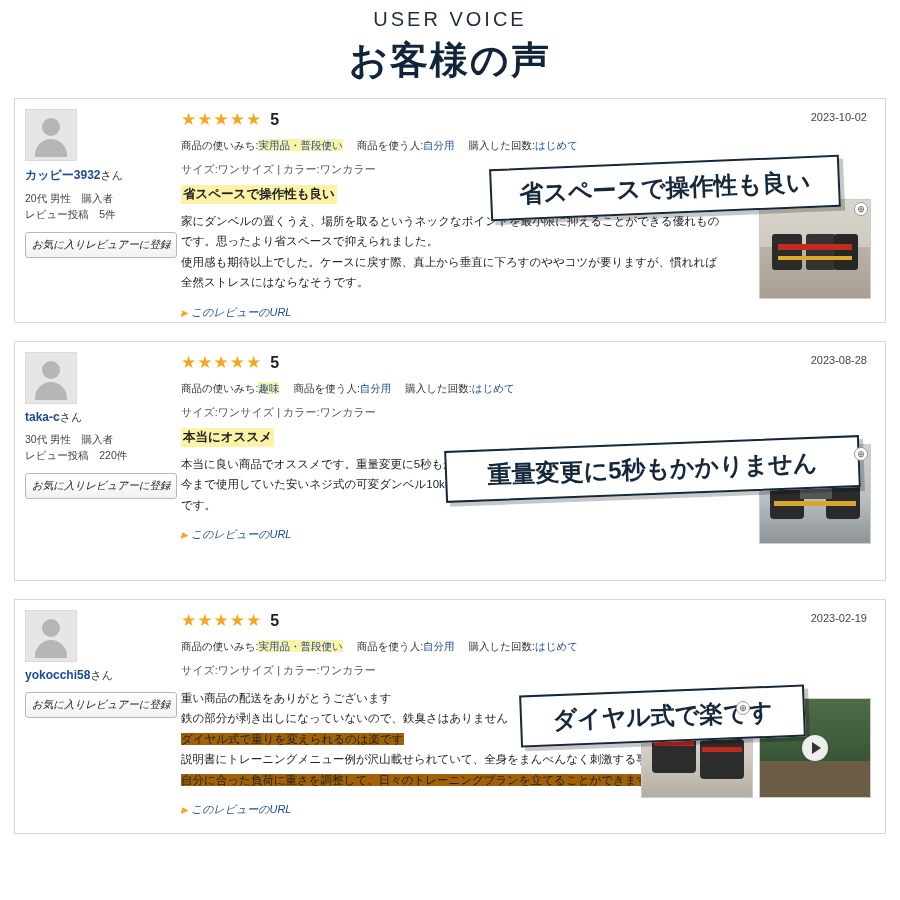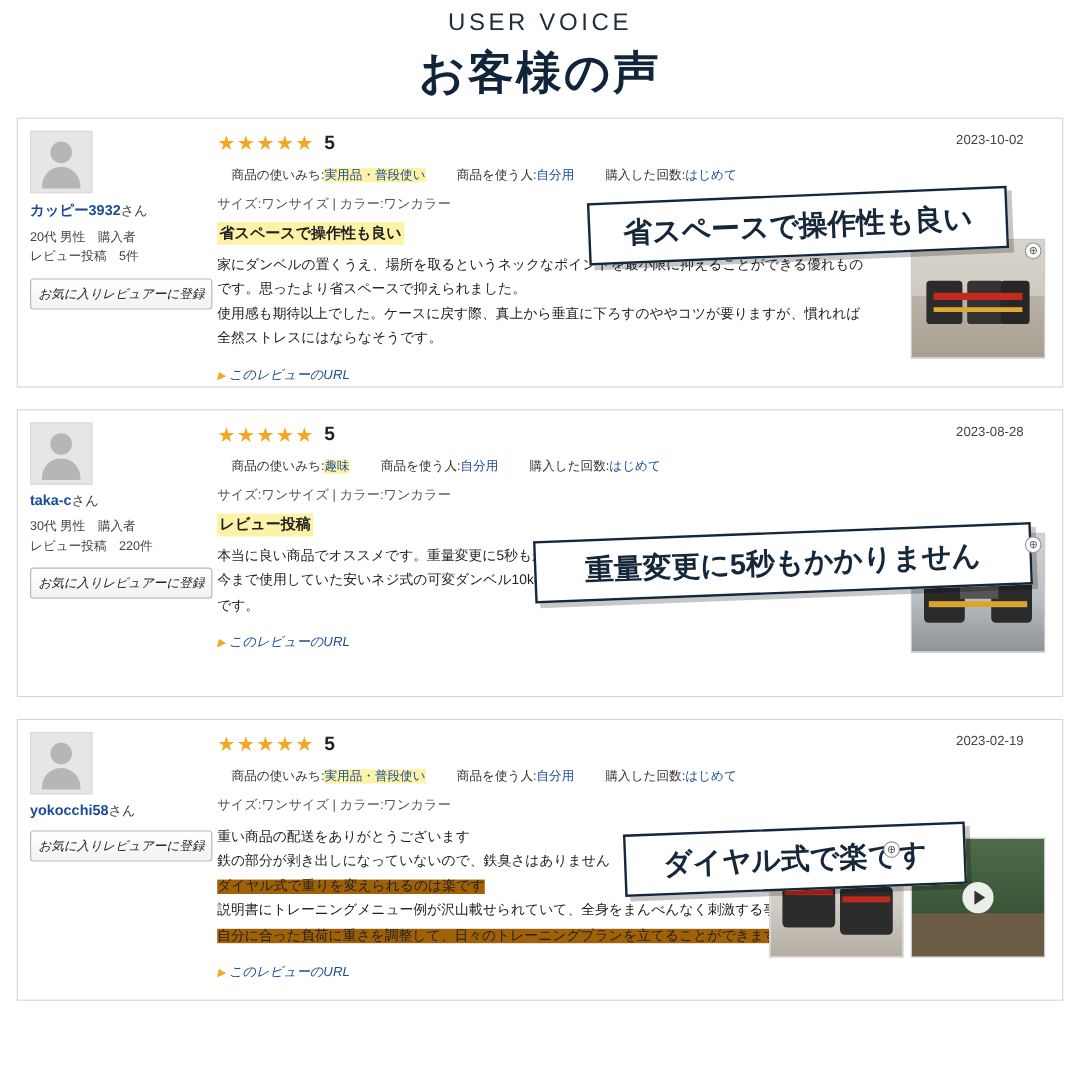--- a/index.html
+++ b/index.html
@@ -66,28 +66,28 @@
     font-size:10.5px;
     color:#222;
     padding:5px 6px;
     white-space:nowrap;
     font-style:italic;
   }
 
   
   .right { flex:1 1 auto; position:relative; padding-left:6px; }
   .date {
-    position:absolute; right:20px; top:2px; font-size:11px; color:#444;
+    position:absolute; right:6px; top:2px; font-size:11px; color:#444;
   }
   .rating-row { display:flex; align-items:center; gap:8px; }
   .stars { color:#f5a623; font-size:17px; letter-spacing:1px; }
   .rating-num { font-size:16px; font-weight:bold; color:#222; }
 
   .tags { margin-top:9px; font-size:10.5px; color:#333; display:flex; flex-wrap:wrap; gap:14px; }
-  .tag .lbl { color:#333;margin-left:12px; }
+  .tag .lbl { color:#333; }
   .tag .val { color:#1a4c96; }
   .hl { background:#fdf3a8;text-align:right; }
 
   .spec { margin-top:9px; font-size:11px; color:#555; }
   .rev-title { margin-top:8px; font-size:12.5px; font-weight:bold; color:#222; }
   .rev-title.hl { display:inline-block; background:#fdf3a8; padding:1px 2px; }
 
   .body { margin-top:7px; font-size:11.5px; line-height:1.78; color:#222; max-width:545px; }
   .body p { margin:0; }
   .body .mark { background:#a16207; }
@@ -241,21 +241,21 @@
         <div class="rating-row">
           <span class="stars">★★★★★</span>
           <span class="rating-num">5</span>
         </div>
         <div class="tags">
           <span class="tag"><span class="lbl">商品の使いみち:</span><span class="val hl">趣味</span></span>
           <span class="tag"><span class="lbl">商品を使う人:</span><span class="val">自分用</span></span>
           <span class="tag"><span class="lbl">購入した回数:</span><span class="val">はじめて</span></span>
         </div>
         <div class="spec">サイズ:ワンサイズ | カラー:ワンカラー</div>
-        <div class="rev-title hl">レビュー投稿</div>
+        <div class="rev-title hl">本当にオススメ</div>
         <div class="body">
           <p>本当に良い商品でオススメです。重量変更に5秒もかかりません。</p>
           <p>今まで使用していた安いネジ式の可変ダンベル10kgと大きさもほぼ同じです。全長は24kgの方が小さいです。</p>
         </div>
         <div class="url-link"><span class="caret">▶</span><span>このレビューのURL</span></div>
 
         <div class="thumbs" style="right:2px; top:92px;">
           <div class="thumb">
             <div class="ph2">
               <div class="plate"></div>

